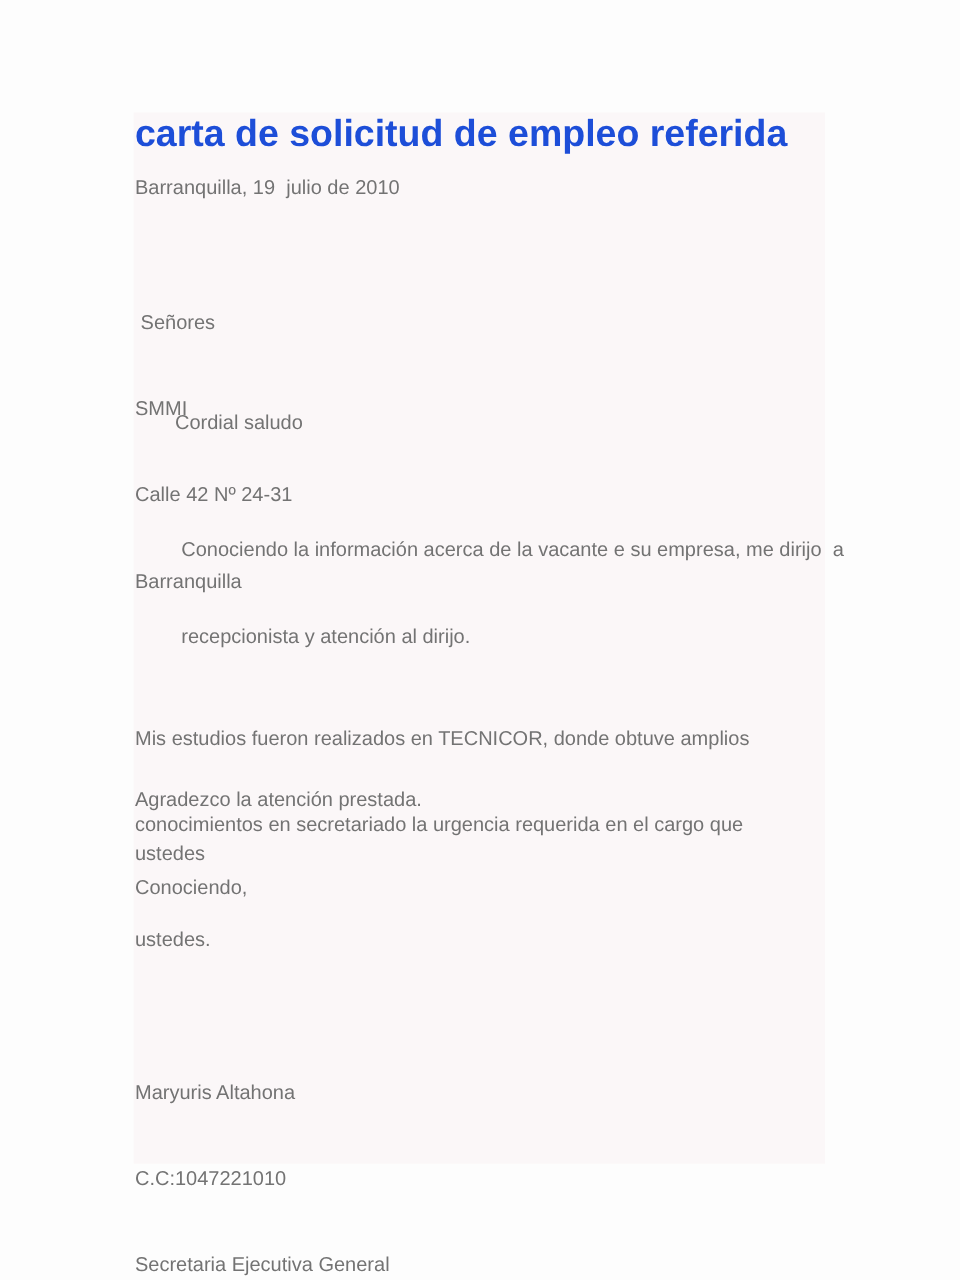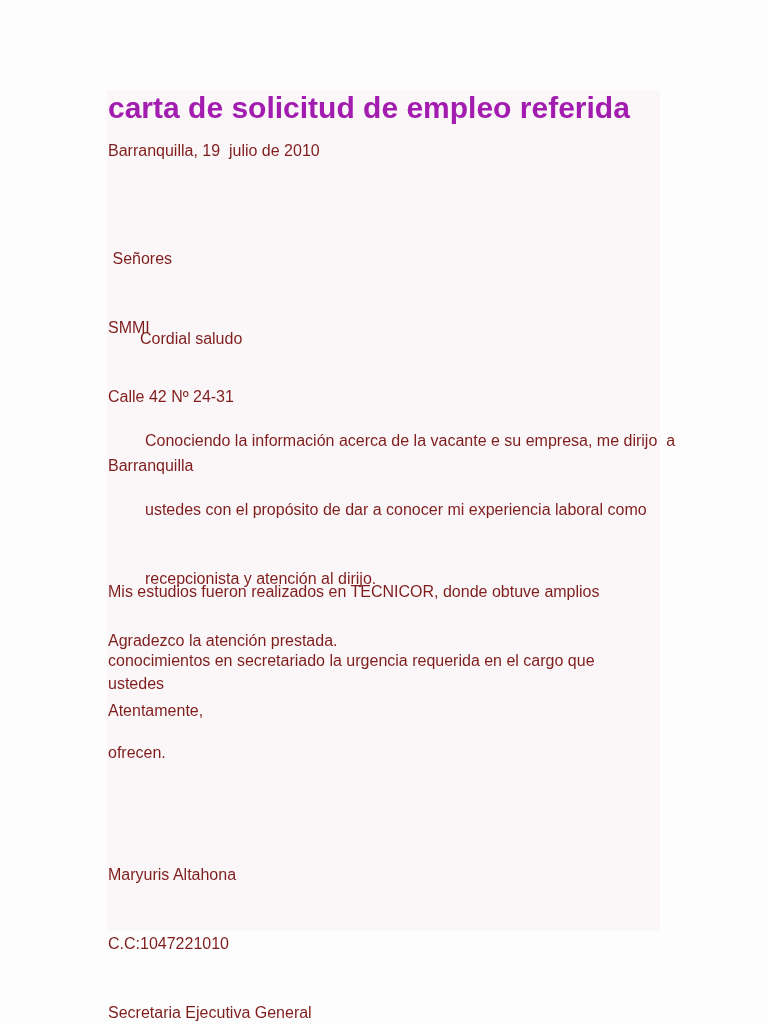--- a/index.html
+++ b/index.html
@@ -24,30 +24,30 @@
     background: #fbf7f8;
   }
   .doc-title {
     position: absolute;
     left: 1px;
     top: 0;
     margin: 0;
     font-size: 30px;
     font-weight: bold;
     line-height: 36px;
-    color: #a21caf;
+    color: #1d4ed8;
     letter-spacing: 0px;
     white-space: pre;
   }
   .txt {
     position: absolute;
     left: 1px;
     font-size: 16px;
     line-height: 23px;
-    color: #7f1d1d;
+    color: #737373;
     white-space: pre-wrap;
   }
   .date-line        { top: 49px; }
   .recipient-block  { top: 111px; }
   .salutation       { top: 237px; margin-left: 32px; }
   .paragraph-1      { top: 293px; width: 540px; margin-left: 37px; }
   .paragraph-2      { top: 444px; width: 540px; }
   .closing-thanks   { top: 539px; }
   .closing-salute   { top: 609px; }
   .signature-block  { top: 727px; }
@@ -66,33 +66,32 @@
       <div> Señores</div>
       <div>SMMI</div>
       <div>Calle 42 Nº 24-31</div>
       <div>Barranquilla</div>
     </div>
 
     <div class="txt salutation">Cordial saludo</div>
 
     <div class="txt paragraph-1">
       <div>Conociendo la información acerca de la vacante e su empresa, me dirijo  a</div>
-      <div>ustedes con el propósito de dar a conocer mi experiencia laboral como</div>
       <div>recepcionista y atención al dirijo.</div>
     </div>
 
     <div class="txt paragraph-2">
       <div>Mis estudios fueron realizados en TECNICOR, donde obtuve amplios</div>
       <div>conocimientos en secretariado la urgencia requerida en el cargo que ustedes</div>
-      <div>ofrecen.</div>
+      <div>ustedes.</div>
     </div>
 
     <div class="txt closing-thanks">Agradezco la atención prestada.</div>
 
-    <div class="txt closing-salute">Atentamente,</div>
+    <div class="txt closing-salute">Conociendo,</div>
 
     <div class="txt signature-block">
       <div>Maryuris Altahona</div>
       <div>C.C:1047221010</div>
       <div>Secretaria Ejecutiva General</div>
     </div>
 
   </div>
 </div>
 

